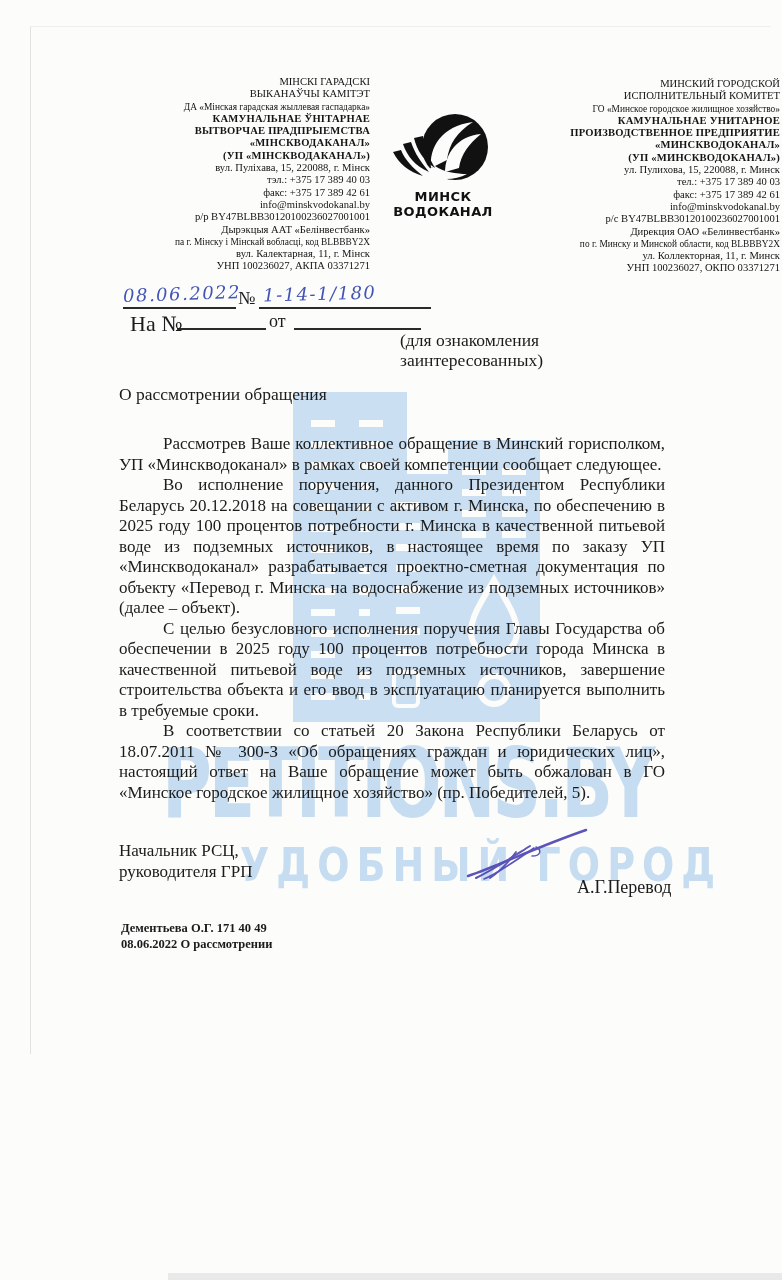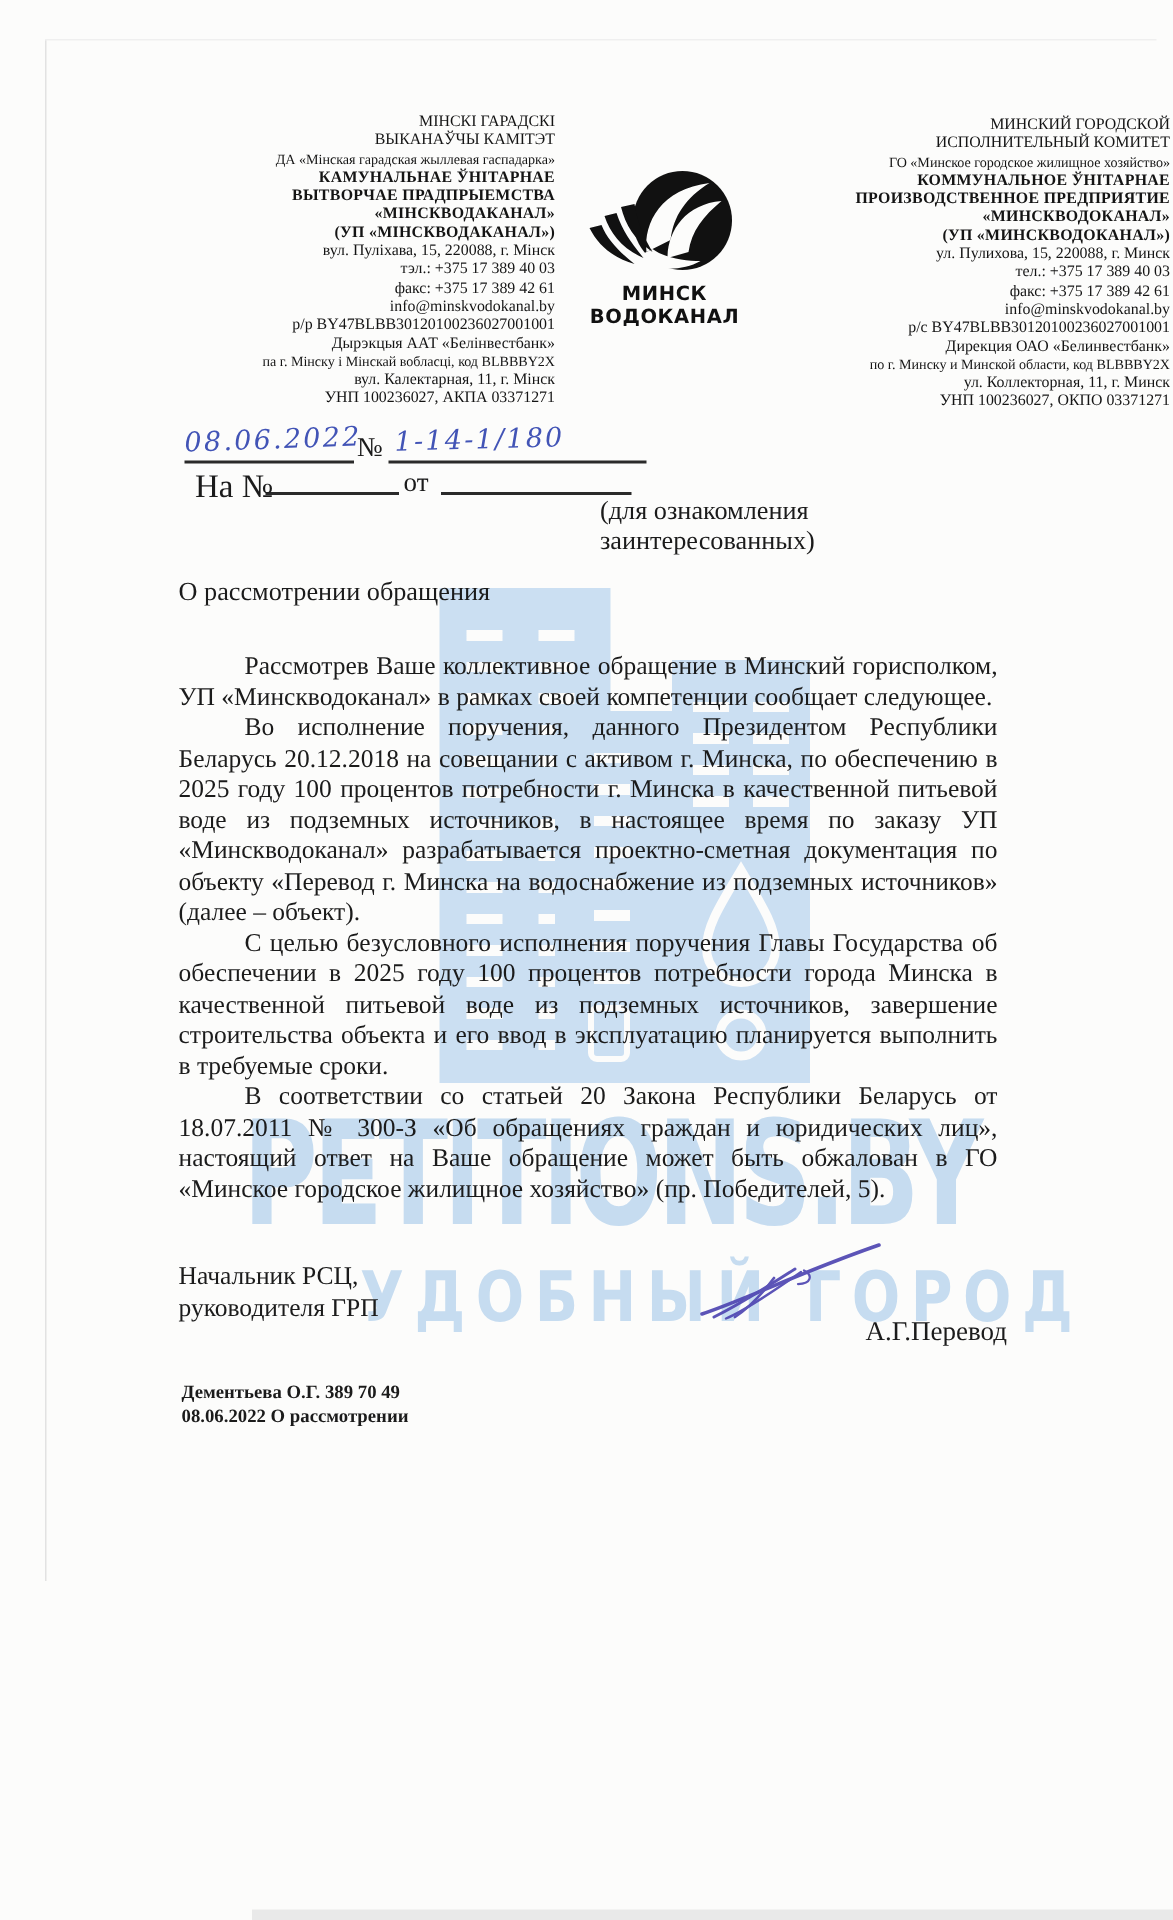--- a/index.html
+++ b/index.html
@@ -135,21 +135,21 @@
       <path d="M27 28 C30 40, 36 50, 48 58 C42 48, 38 38, 36 26 Z" fill="#111"></path>
     </svg>
     <div class="logo-text">МИНСК</div>
     <div class="logo-text">ВОДОКАНАЛ</div>
   </div>
 
   <div class="lh-col lh-right">
     <div class="lh-line">МИНСКИЙ ГОРОДСКОЙ</div>
     <div class="lh-line">ИСПОЛНИТЕЛЬНЫЙ КОМИТЕТ</div>
     <div class="lh-line sm">ГО «Минское городское жилищное хозяйство»</div>
-    <div class="lh-line b">КОММУНАЛЬНОЕ ЎНІТАРНАЕ</div>
+    <div class="lh-line b">КАМУНАЛЬНАЕ УНИТАРНОЕ</div>
     <div class="lh-line b">ПРОИЗВОДСТВЕННОЕ ПРЕДПРИЯТИЕ</div>
     <div class="lh-line b">«МИНСКВОДОКАНАЛ»</div>
     <div class="lh-line b">(УП «МИНСКВОДОКАНАЛ»)</div>
     <div class="lh-line">ул. Пулихова, 15, 220088, г. Минск</div>
     <div class="lh-line">тел.: +375 17 389 40 03</div>
     <div class="lh-line">факс: +375 17 389 42 61</div>
     <div class="lh-line">info@minskvodokanal.by</div>
     <div class="lh-line">р/с BY47BLBB30120100236027001001</div>
     <div class="lh-line">Дирекция ОАО «Белинвестбанк»</div>
     <div class="lh-line sm">по г. Минску и Минской области, код BLBBBY2X</div>
@@ -192,17 +192,17 @@
       <path d="M6 52 C36 42, 72 24, 124 6" stroke-width="2.4"></path>
       <path d="M14 54 C34 44, 52 32, 68 22" stroke-width="2"></path>
       <path d="M22 55 C34 50, 52 38, 72 24" stroke-width="1.6"></path>
       <path d="M54 28 C48 36, 40 46, 28 54" stroke-width="1.8"></path>
       <path d="M74 23 C80 26, 79 32, 70 32" stroke-width="1.5"></path>
     </g>
   </svg>
   <div class="sig-name">А.Г.Перевод</div>
 
   <div class="footer">
-    <div>Дементьева О.Г. 389 70 49</div>
+    <div>Дементьева О.Г. 171 40 49</div>
     <div>08.06.2022 О рассмотрении</div>
   </div>
 
 </div>
 
 </body></html>

